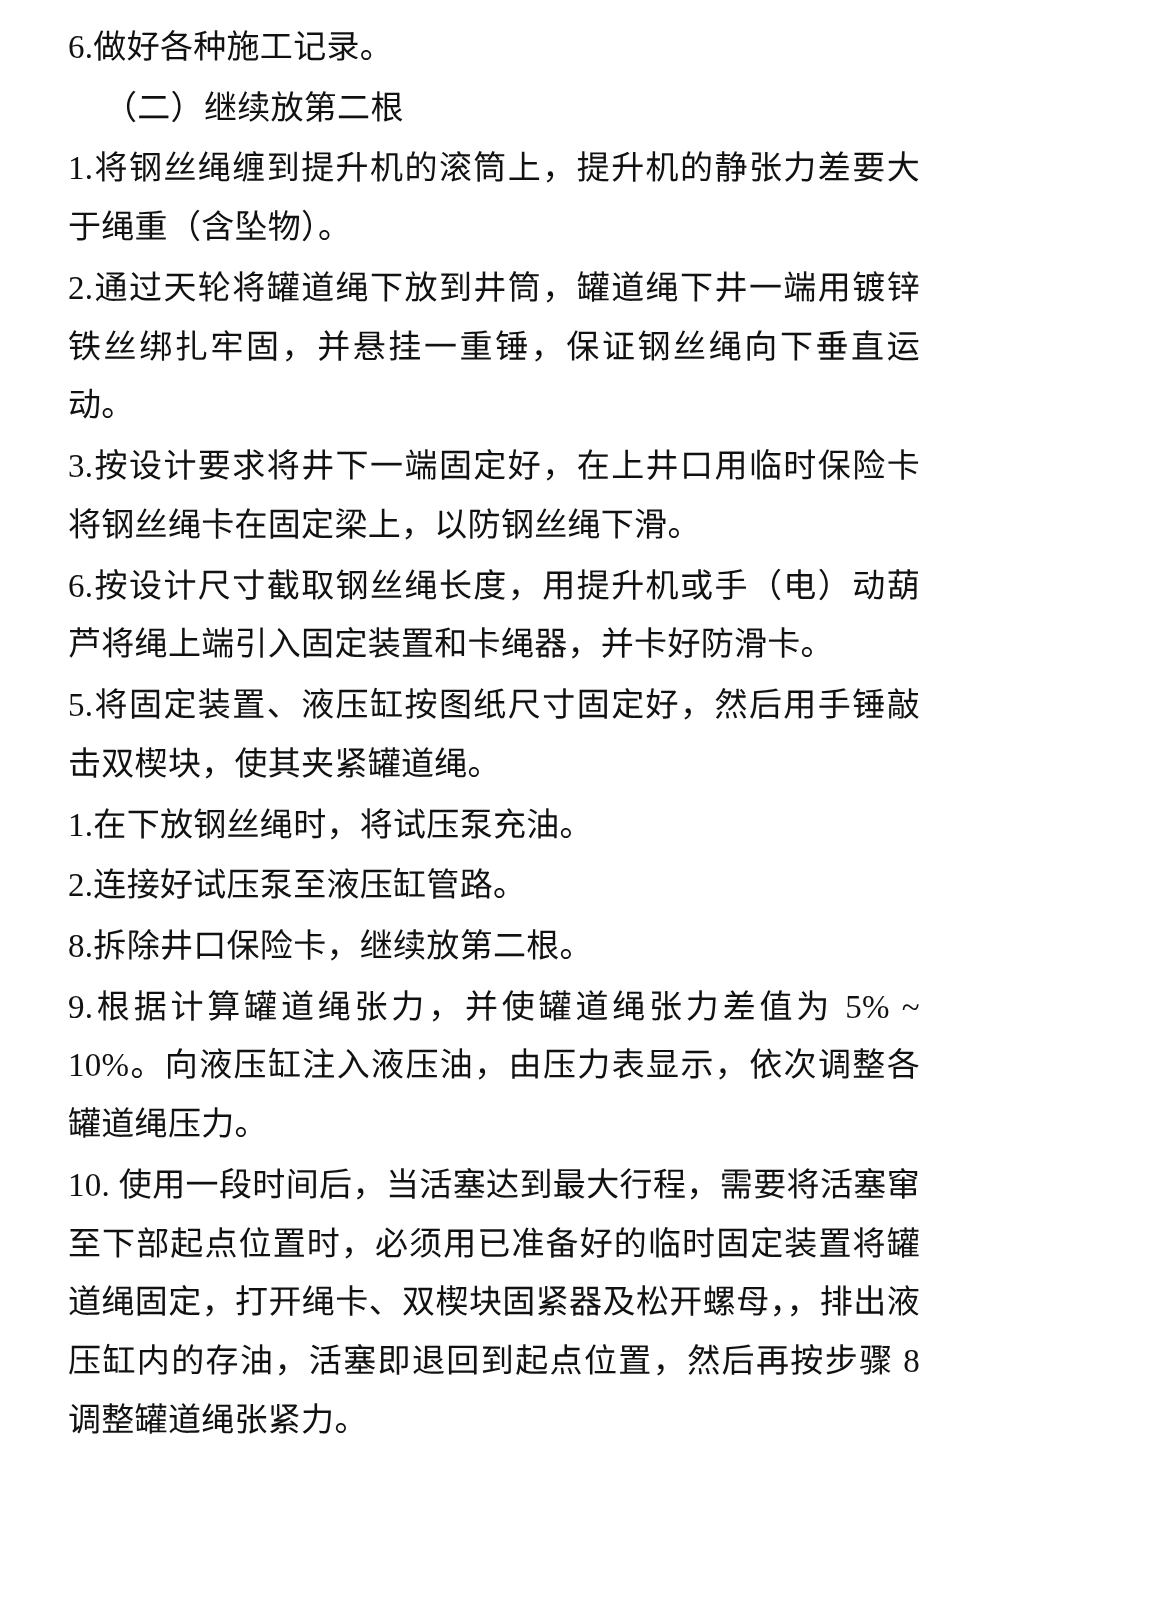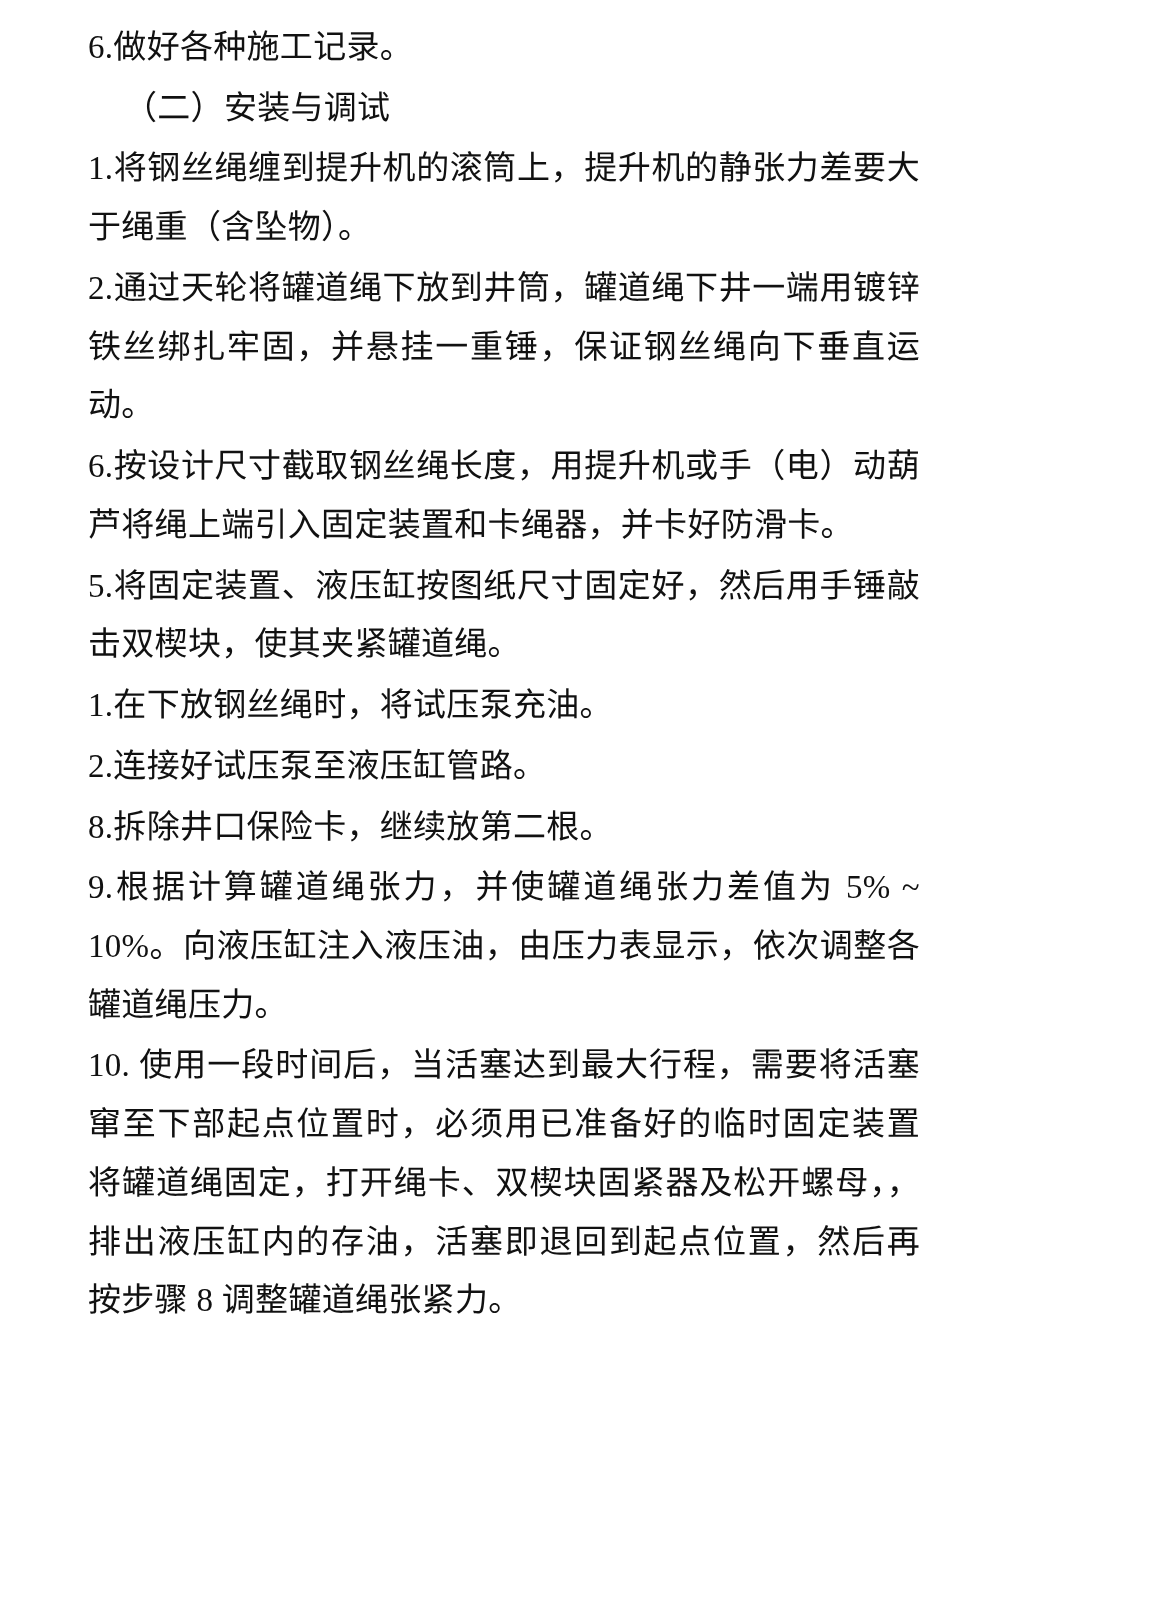--- a/index.html
+++ b/index.html
@@ -11,21 +11,21 @@
     width: 1164px;
     height: 1600px;
     font-family: "Liberation Serif", "DejaVu Serif", serif;
     color: #000000;
     overflow: hidden;
   }
   .page {
     box-sizing: border-box;
     width: 992px;
     height: 1600px;
-    padding: 18px 72px 0 88px;
+    padding: 18px 72px 0 68px;
     background: #ffffff;
   }
   .para {
     font-size: 33px;
     line-height: 1.78;
     text-align: justify;
     text-justify: inter-ideograph;
     margin: 0 0 2px 0;
     letter-spacing: 0.3px;
     color: #111;
@@ -36,23 +36,24 @@
   .para.hang {
     
     text-indent: 0;
   }
 </style>
 </head>
 <body>
 
 <div class="page">
   <p class="para hang">6.做好各种施工记录。</p>
-  <p class="para heading">（二）安装与调试</p>
+  <p class="para heading">（二）继续放第二根</p>
   <p class="para hang">1.将钢丝绳缠到提升机的滚筒上，提升机的静张力差要大于绳重（含坠物）。</p>
   <p class="para hang">2.通过天轮将罐道绳下放到井筒，罐道绳下井一端用镀锌铁丝绑扎牢固，并悬挂一重锤，保证钢丝绳向下垂直运动。</p>
+  <p class="para hang">3.按设计要求将井下一端固定好，在上井口用临时保险卡将钢丝绳卡在固定梁上，以防钢丝绳下滑。</p>
   <p class="para hang">6.按设计尺寸截取钢丝绳长度，用提升机或手（电）动葫芦将绳上端引入固定装置和卡绳器，并卡好防滑卡。</p>
   <p class="para hang">5.将固定装置、液压缸按图纸尺寸固定好，然后用手锤敲击双楔块，使其夹紧罐道绳。</p>
   <p class="para hang">1.在下放钢丝绳时，将试压泵充油。</p>
   <p class="para hang">2.连接好试压泵至液压缸管路。</p>
   <p class="para hang">8.拆除井口保险卡，继续放第二根。</p>
   <p class="para hang">9.根据计算罐道绳张力，并使罐道绳张力差值为 5% ~ 10%。向液压缸注入液压油，由压力表显示，依次调整各罐道绳压力。</p>
   <p class="para hang">10. 使用一段时间后，当活塞达到最大行程，需要将活塞窜至下部起点位置时，必须用已准备好的临时固定装置将罐道绳固定，打开绳卡、双楔块固紧器及松开螺母，，排出液压缸内的存油，活塞即退回到起点位置，然后再按步骤 8 调整罐道绳张紧力。</p>
 </div>
 
 </body></html>

